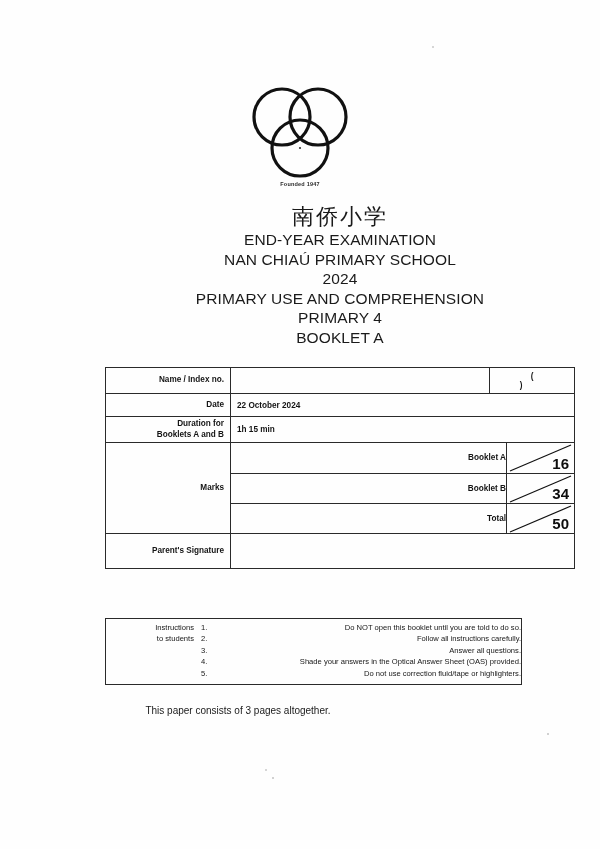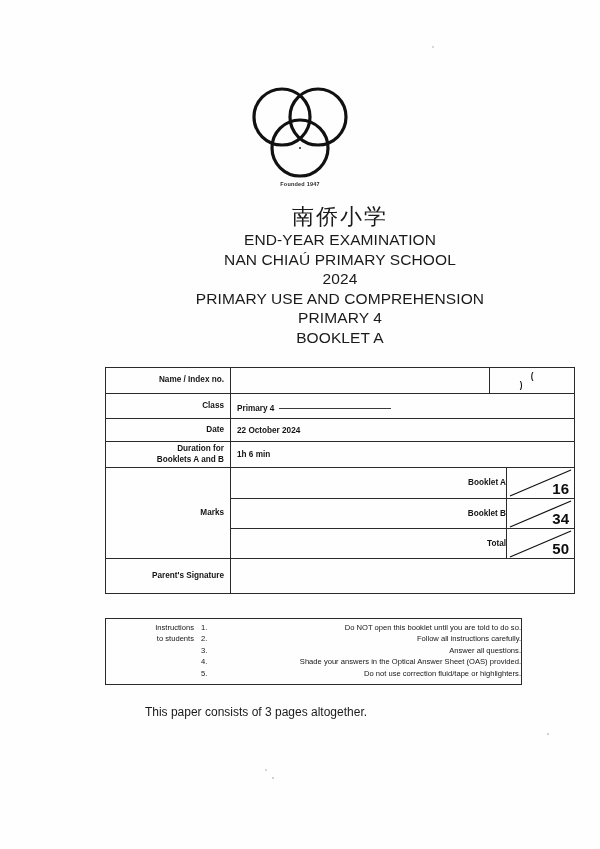--- a/index.html
+++ b/index.html
@@ -193,23 +193,22 @@
   }
   .ins-txt { text-align: right; }
 
   
   .footer {
     position: absolute;
     left: 0;
     top: 705px;
     width: 476px;
     text-align: center;
-    font-size: 12px;
+    font-size: 10px;
     color: #1a1a1a;
-    margin-left: 18px;
   }
 
   
   .speck {
     position: absolute;
     background: #c9c9c9;
     border-radius: 50%;
   }
 </style>
 </head>
@@ -237,36 +236,30 @@
     <div class="en">BOOKLET A</div>
   </div>
 
   <table class="ptable">
     <tbody>
         <tr class="row-name">
       <td class="lbl">Name / Index no.</td>
       <td class="val"></td>
       <td class="idx-cell">(            )</td>
     </tr>
-    <tr class="row-class">
-      <td class="lbl">Class</td>
-      <td class="val" colspan="2">
-        <span>Primary 4</span><span class="blank-line"></span>
-      </td>
-    </tr>
     <tr class="row-date">
       <td class="lbl">Date</td>
       <td class="val" colspan="2">22 October 2024</td>
     </tr>
     <tr class="row-dur">
       <td class="lbl">
         <span>Duration for</span><br>
         <span>Booklets A and B</span>
       </td>
-      <td class="val" colspan="2">1h 6 min</td>
+      <td class="val" colspan="2">1h 15 min</td>
     </tr>
     <tr>
       <td class="lbl marks-lbl">Marks</td>
       <td class="marks-cell" colspan="2">
         <table class="marks-inner">
           <tbody>
                 <tr class="mk-row">
             <td class="mk-name">Booklet A</td>
             <td class="mk-score">
               <svg class="diag" viewBox="0 0 67 30" preserveAspectRatio="none">

